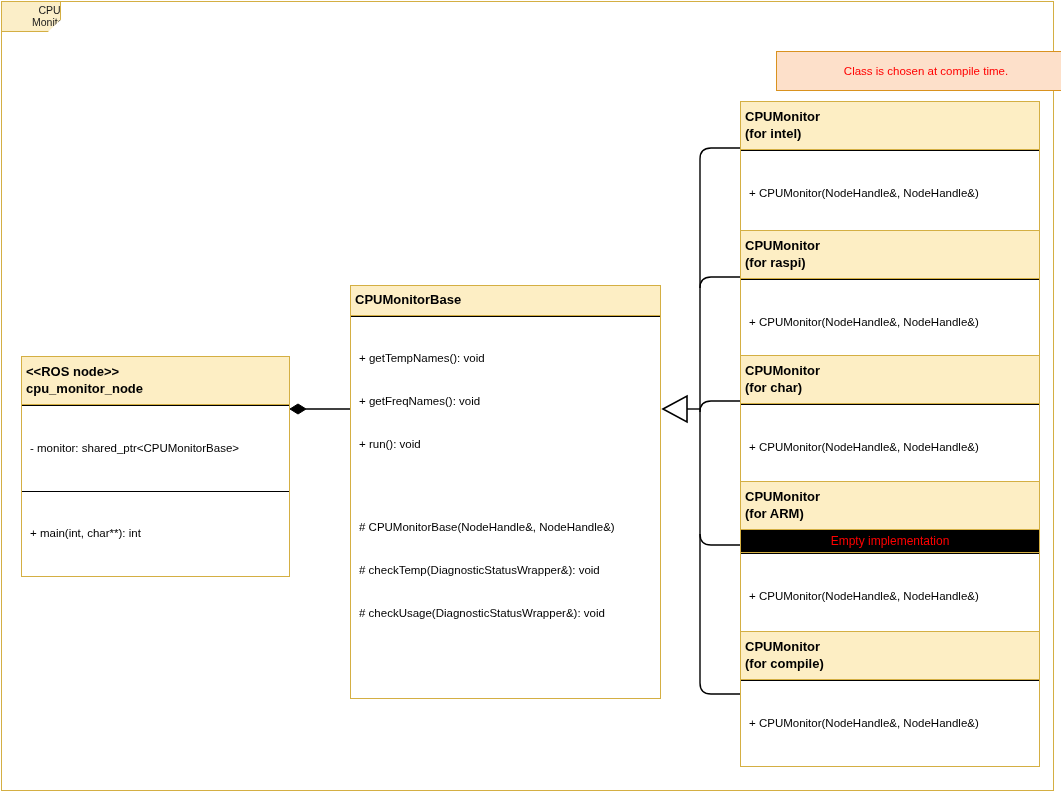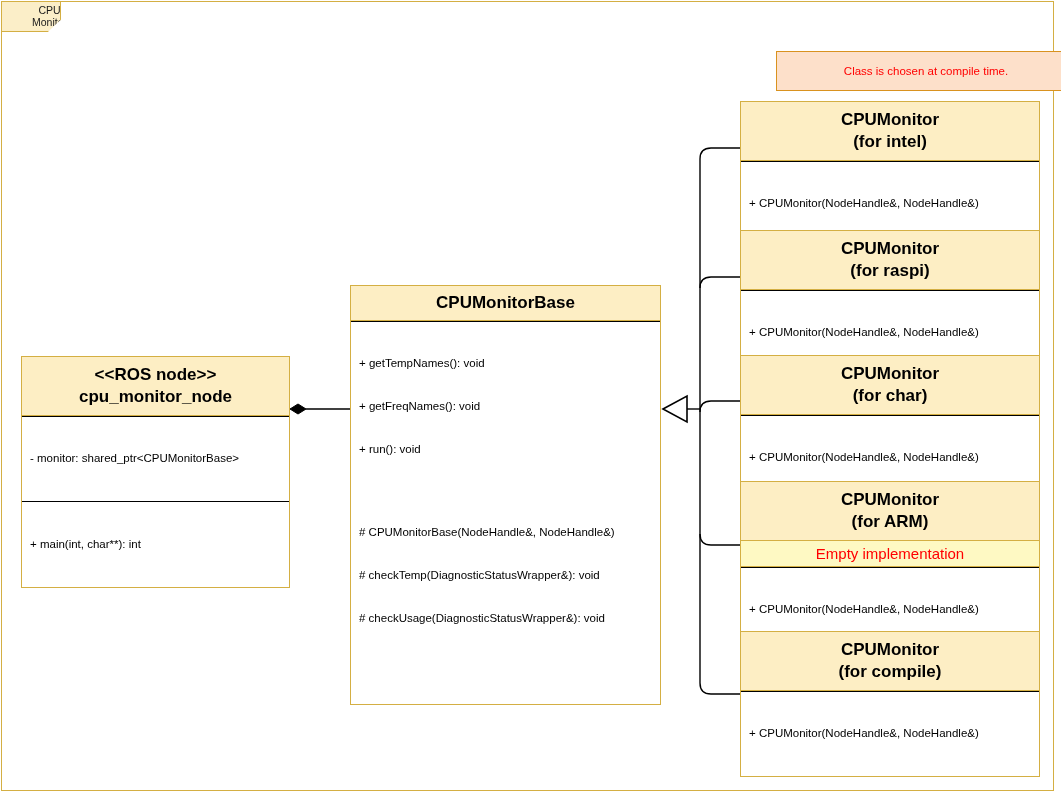--- a/index.html
+++ b/index.html
@@ -59,33 +59,33 @@
   
   .uml {
     position: absolute;
     box-sizing: border-box;
     background: #ffffff;
     border: 1px solid #d4af43;
   }
   .uml .hdr {
     background: #fdeec4;
     border-bottom: 1px solid #d4af43;
-    text-align: center;
+    text-align: left;
     font-weight: bold;
-    font-size: 17px;
+    font-size: 13px;
     color: #000000;
     line-height: 1.28;
     padding: 7px 4px 7px 4px;
     box-sizing: border-box;
   }
   .uml .note-row {
-    background: #fef9c3;
+    background: #000000;
     border-bottom: 1px solid #d4af43;
     text-align: center;
-    font-size: 15px;
+    font-size: 12px;
     color: #ff0000;
     padding: 4px 4px 4px 4px;
     box-sizing: border-box;
   }
   .uml .sec {
     border-top: 1.6px solid #000000;
     font-size: 11.5px;
     color: #000000;
     line-height: 1.245;
     padding: 6px 8px 7px 8px;

